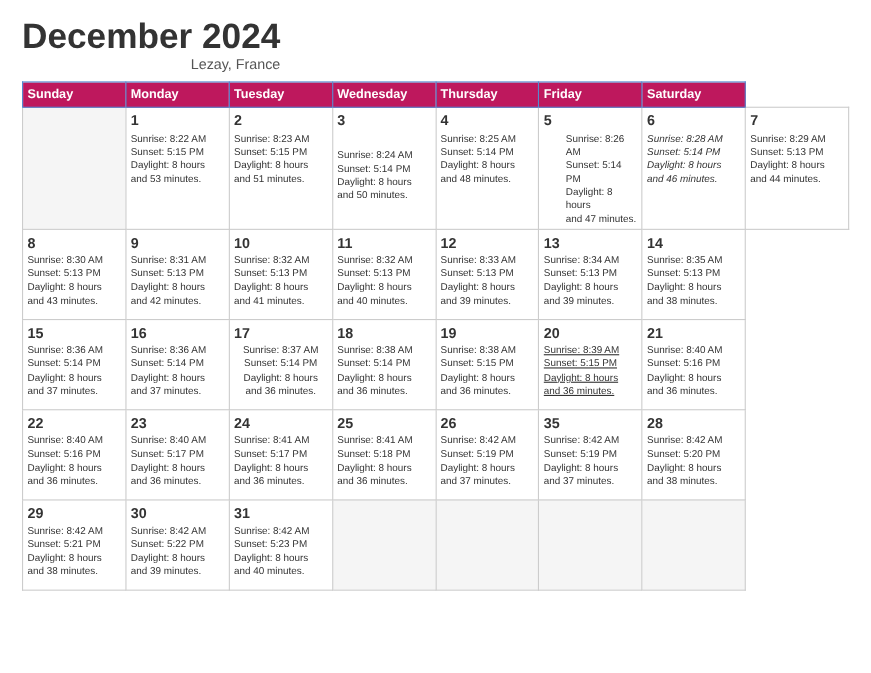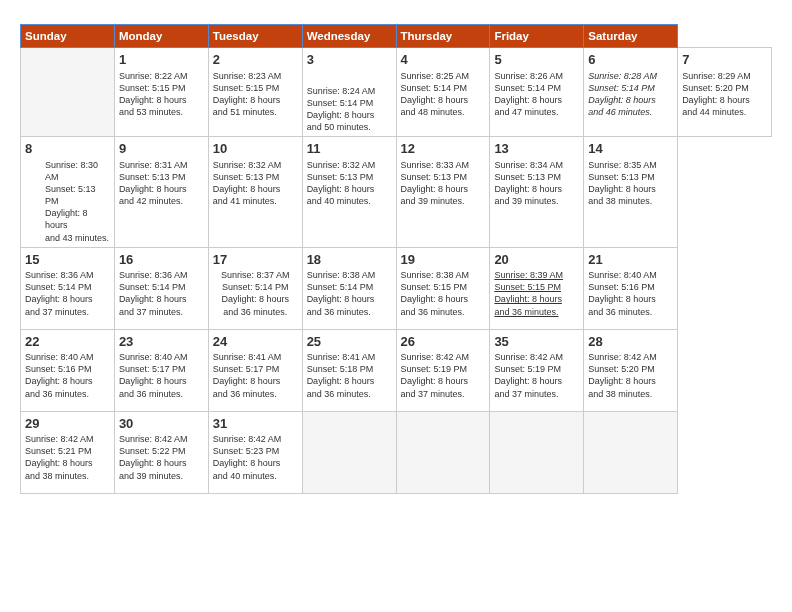--- a/index.html
+++ b/index.html
@@ -49,21 +49,21 @@
     .location {
       font-size: 13px;
       color: #555;
     }
     table {
       width: 100%;
       border-collapse: collapse;
       table-layout: fixed;
     }
     th {
-      background: #c2410c;
+      background: #be185d;
       color: #fff;
       font-size: 11.5px;
       font-weight: bold;
       padding: 5px 4px;
       text-align: left;
       border: 1px solid #5588d0;
     }
     td {
       vertical-align: top;
       border: 1px solid #ccc;
@@ -87,20 +87,24 @@
       font-size: 9px;
       color: #333;
       line-height: 1.35;
     }
   </style>
 </head>
 <body>
 
 <div class="page">
   <div class="header">
+    <div class="title-block">
+      <div class="month-title">December 2024</div>
+      <div class="location">Lezay, France</div>
+    </div>
   </div>
 
   <table>
     <thead>
       <tr>
       <th>Sunday</th>
           <th>Monday</th>
           <th>Tuesday</th>
           <th>Wednesday</th>
           <th>Thursday</th>
@@ -134,44 +138,44 @@
           </td>
           <td>
             <span class="day-num">4</span>
             <div class="day-info" style="white-space: pre-line;">Sunrise: 8:25 AM
 Sunset: 5:14 PM
 Daylight: 8 hours
 and 48 minutes.</div>
           </td>
           <td>
             <span class="day-num">5</span>
-            <div class="day-info" style="white-space: pre-line;">Sunrise: 8:26 AM
+            <div class="day-info" style="white-space: pre-line; margin-left: 20px;">Sunrise: 8:26 AM
 Sunset: 5:14 PM
 Daylight: 8 hours
 and 47 minutes.</div>
           </td>
           <td>
             <span class="day-num">6</span>
             <div class="day-info" style="white-space: pre-line; font-style: italic;">Sunrise: 8:28 AM
 Sunset: 5:14 PM
 Daylight: 8 hours
 and 46 minutes.</div>
           </td>
           <td>
             <span class="day-num">7</span>
             <div class="day-info" style="white-space: pre-line;">Sunrise: 8:29 AM
-Sunset: 5:20 PM
+Sunset: 5:13 PM
 Daylight: 8 hours
 and 44 minutes.</div>
           </td>
         </tr>
         <tr>
           <td>
             <span class="day-num">8</span>
-            <div class="day-info" style="white-space: pre-line; margin-left: 20px;">Sunrise: 8:30 AM
+            <div class="day-info" style="white-space: pre-line;">Sunrise: 8:30 AM
 Sunset: 5:13 PM
 Daylight: 8 hours
 and 43 minutes.</div>
           </td>
           <td>
             <span class="day-num">9</span>
             <div class="day-info" style="white-space: pre-line;">Sunrise: 8:31 AM
 Sunset: 5:13 PM
 Daylight: 8 hours
 and 42 minutes.</div>

